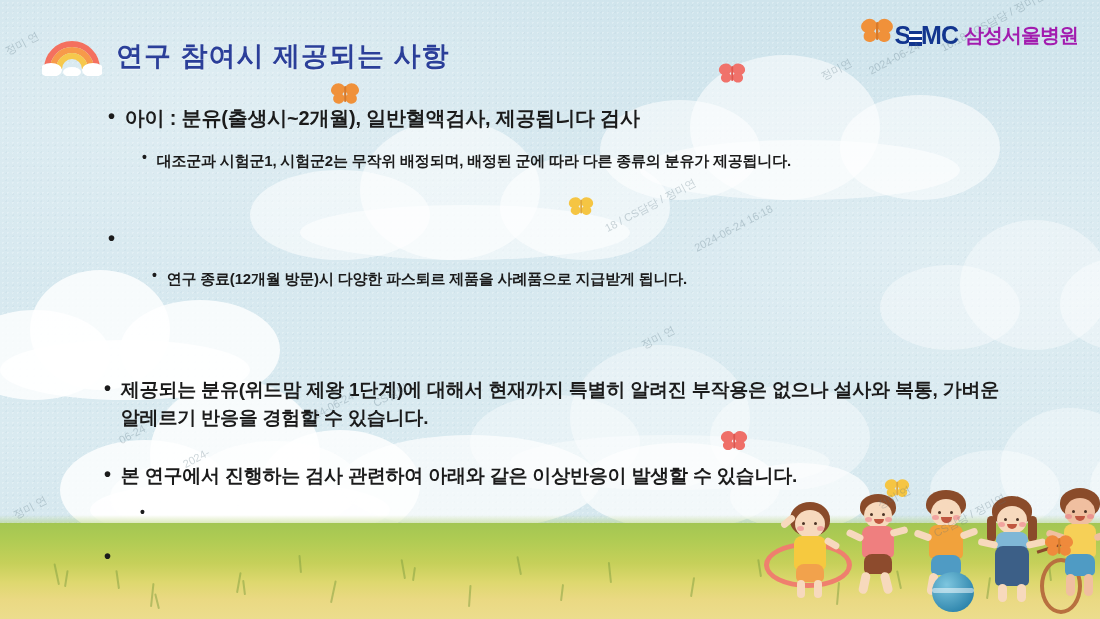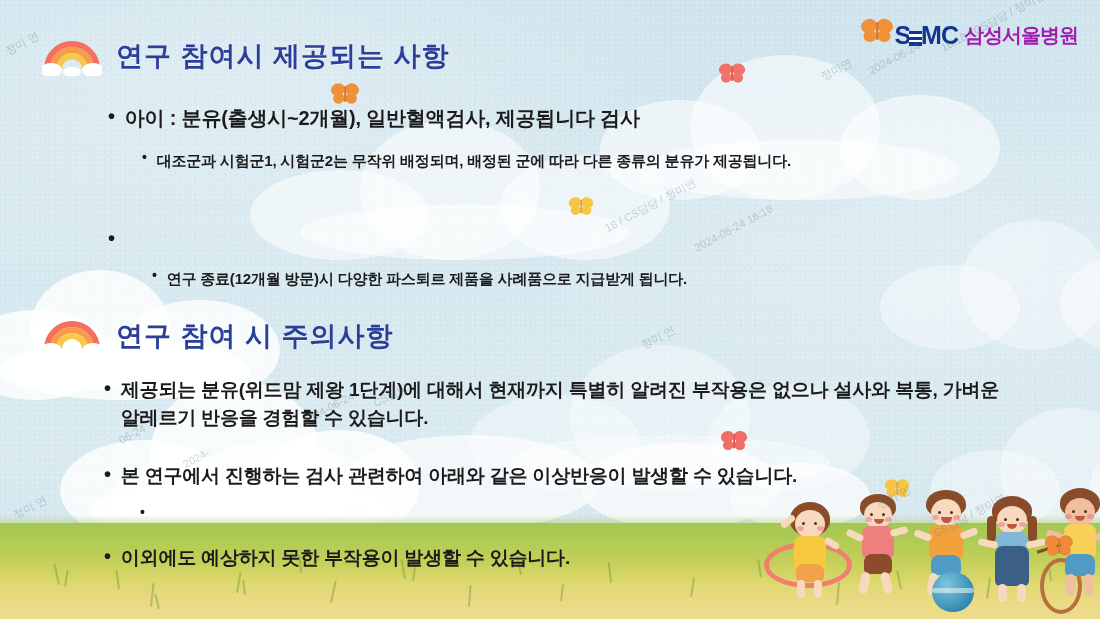--- a/index.html
+++ b/index.html
@@ -397,49 +397,37 @@
 
     <div class="b1" style="left:108px;top:226px;width:900px;">
       <span class="dot">•</span>
     </div>
 
     <div class="b2" style="left:152px;top:266px;width:880px;">
       <span class="dot">•</span>
       <span class="txt">연구 종료(12개월 방문)시 다양한 파스퇴르 제품을 사례품으로 지급받게 됩니다.</span>
     </div>
 
-    <div class="section-head" style="left:42px;top:316px;">
-      <svg width="60" height="40" viewBox="0 0 60 40">
-        <path d="M5 33 A25 25 0 0 1 55 33" fill="none" stroke="#f4705f" stroke-width="6"></path>
-        <path d="M11 33 A19 19 0 0 1 49 33" fill="none" stroke="#f79a4a" stroke-width="6"></path>
-        <path d="M17 33 A13 13 0 0 1 43 33" fill="none" stroke="#f6c84c" stroke-width="6"></path>
-        <ellipse cx="9" cy="34" rx="11" ry="7" fill="#ffffff"></ellipse>
-        <ellipse cx="51" cy="34" rx="11" ry="7" fill="#ffffff"></ellipse>
-        <ellipse cx="30" cy="36" rx="9" ry="5" fill="#ffffff"></ellipse>
-      </svg>
-      <span class="title">연구 참여 시 주의사항</span>
-    </div>
 
     <div class="b1" style="left:104px;top:376px;width:904px;font-size:19px;">
       <span class="dot">•</span>
       <span class="txt">제공되는 분유(위드맘 제왕 1단계)에 대해서 현재까지 특별히 알려진 부작용은 없으나 설사와 복통, 가벼운 알레르기 반응을 경험할 수 있습니다.</span>
     </div>
 
     <div class="b1" style="left:104px;top:462px;width:904px;font-size:19px;">
       <span class="dot">•</span>
       <span class="txt">본 연구에서 진행하는 검사 관련하여 아래와 같은 이상반응이 발생할 수 있습니다.</span>
     </div>
 
     <div class="b2" style="left:140px;top:503px;width:760px;font-size:16px;">
       <span class="dot">•</span>
     </div>
 
     <div class="b1" style="left:104px;top:544px;width:904px;font-size:19px;">
       <span class="dot">•</span>
-      <span class="txt">이외에도 예상하지 못한 부작용이 발생할 수 있습니다.</span>
     </div>
   </div>
 
   <div id="watermarks">
       <div class="wm" style="left: 4px; top: 36px; transform: rotate(-28deg);">정미 연</div>
       <div class="wm" style="left: 866px; top: 52px; transform: rotate(-28deg);">2024-06-24</div>
       <div class="wm" style="left: 935px; top: 14px; transform: rotate(-28deg);">16:18 / CS담당 / 정미연</div>
       <div class="wm" style="left: 690px; top: 222px; transform: rotate(-28deg);">2024-06-24  16:18</div>
       <div class="wm" style="left: 600px; top: 198px; transform: rotate(-28deg);">18 / CS담당 / 정미연</div>
       <div class="wm" style="left: 640px; top: 330px; transform: rotate(-28deg);">정미 연</div>

